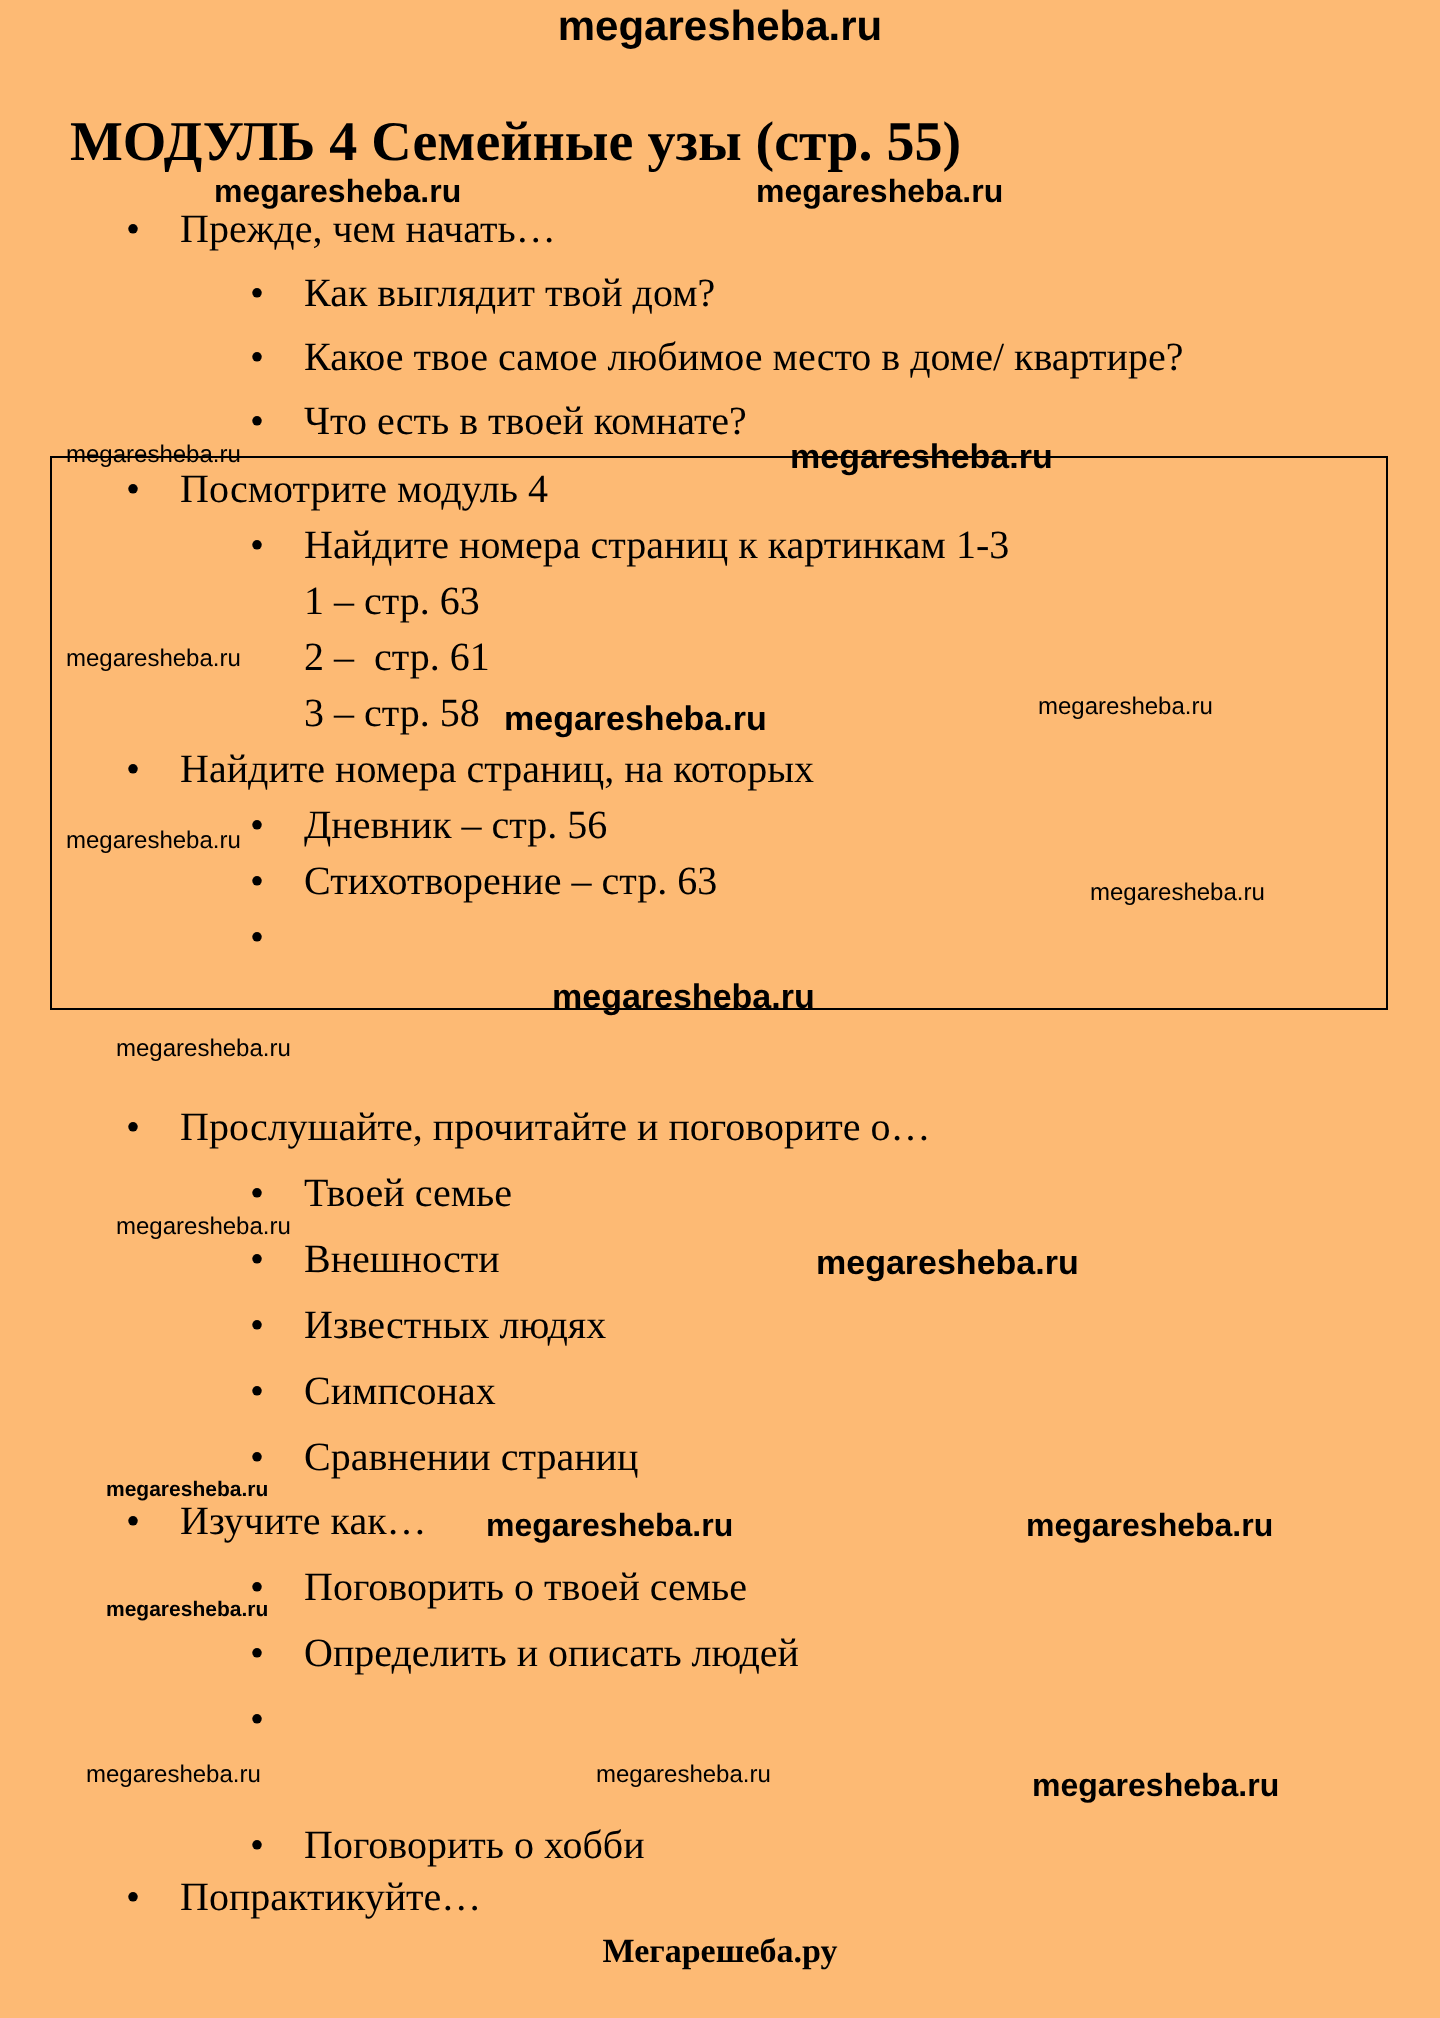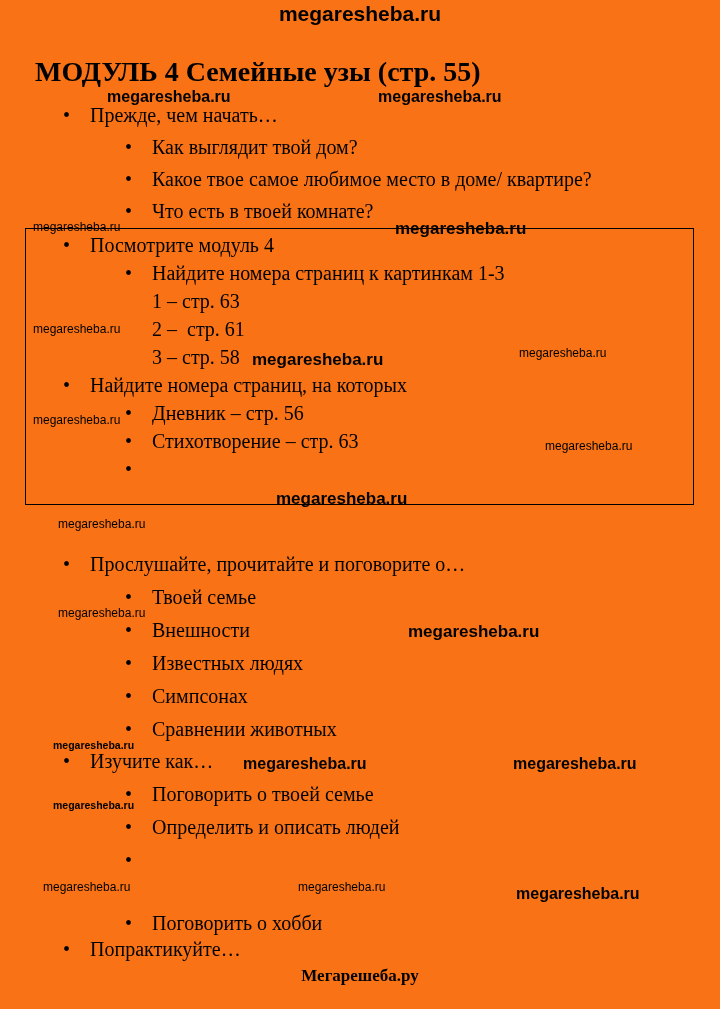--- a/index.html
+++ b/index.html
@@ -1,21 +1,21 @@
 <!DOCTYPE html>
 <html><head>
 <meta charset="utf-8">
 <style>
   * { margin:0; padding:0; box-sizing:border-box; }
   html, body { background:#ffffff; }
   .page {
     position:relative;
     width:720px;
     height:1009px;
-    background:#f97316;
+    background:#fdba74;
     color:#000000;
     font-family:"Liberation Serif", serif;
     overflow:hidden;
   }
 
   
   .wm {
     position:absolute;
     font-family:"Liberation Sans", sans-serif;
     font-weight:700;
@@ -168,21 +168,21 @@
     <div class="row l2">
       <span class="bullet">•</span>
       <span class="txt">Известных людях</span>
     </div>
     <div class="row l2">
       <span class="bullet">•</span>
       <span class="txt">Симпсонах</span>
     </div>
     <div class="row l2">
       <span class="bullet">•</span>
-      <span class="txt">Сравнении животных</span>
+      <span class="txt">Сравнении страниц</span>
     </div>
   </div>
 
   <div class="sec h33" style="top:746px">
     <div class="row l1">
       <span class="bullet">•</span>
       <span class="txt">Изучите как…</span>
     </div>
     <div class="row l2">
       <span class="bullet">•</span>

